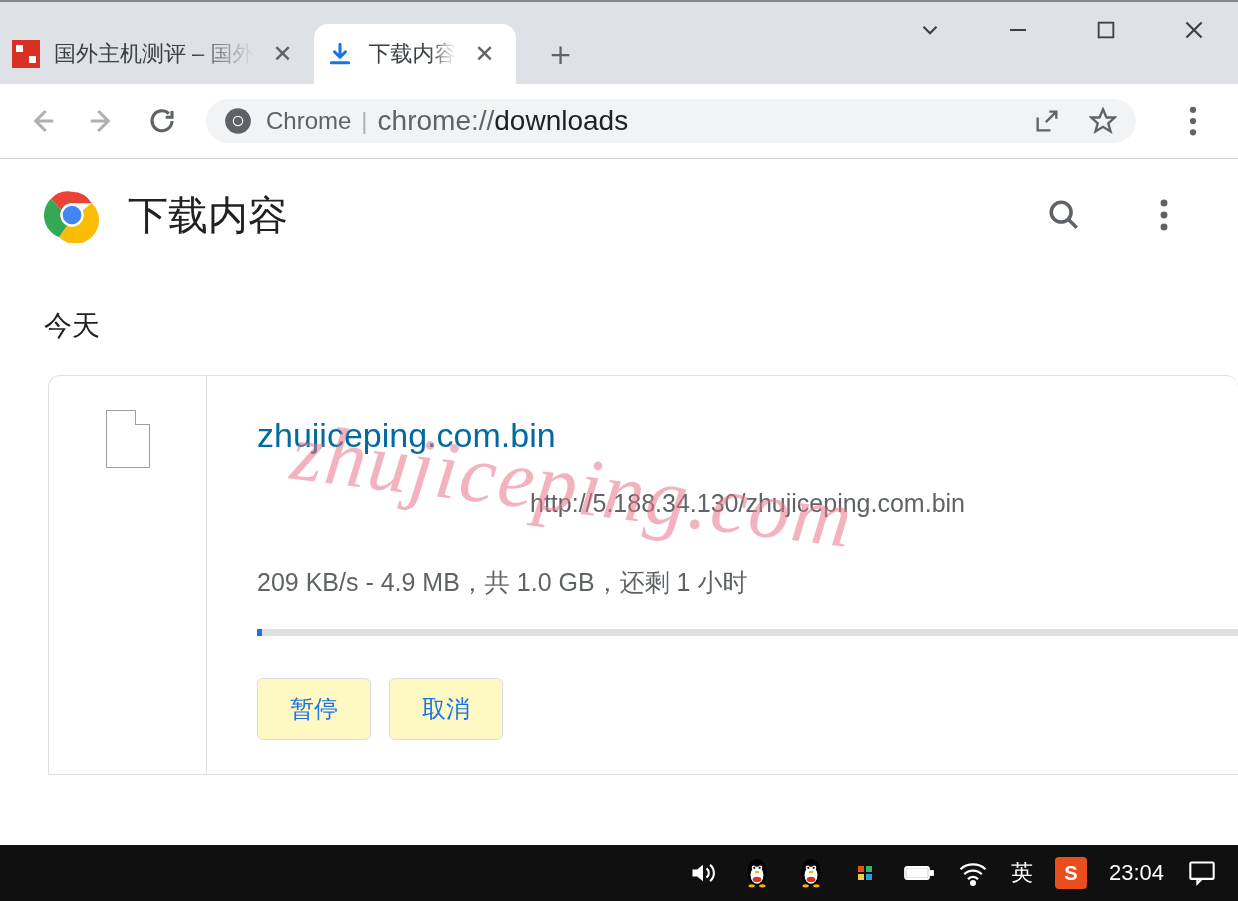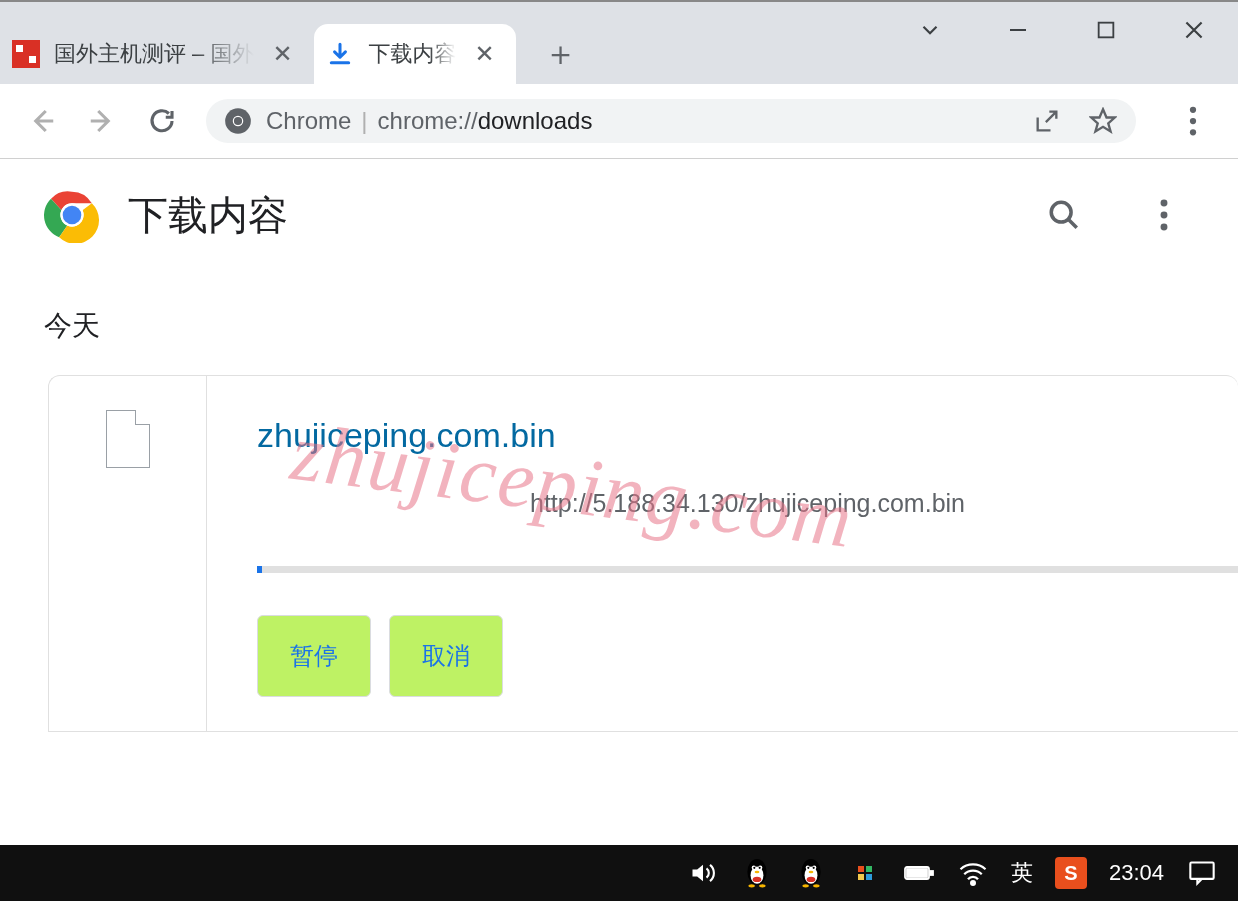--- a/index.html
+++ b/index.html
@@ -109,21 +109,21 @@
       padding: 0 18px;
       font-size: 24px;
       color: #5f6368;
       position: relative;
     }
     .omnibox .chrome-logo {
       width: 28px; height: 28px; margin-right: 14px; flex-shrink: 0;
     }
     .omnibox .chrome-text { color: #5f6368; }
     .omnibox .pipe { margin: 0 10px; color: #b0b0b0; }
-    .omnibox .url { font-size: 24px; }
+    .omnibox .url { font-size: 28px; }
     .omnibox .url .dark { color: #202124; }
     .omni-right {
       margin-left: auto; display: flex; align-items: center; gap: 26px;
     }
     .omni-icon {
       width: 30px; height: 30px;
       display: flex; align-items: center; justify-content: center;
       cursor: pointer;
     }
     .menu-btn {
@@ -205,22 +205,22 @@
       height: 7px; background: #e0e0e0; border-radius: 4px 0 0 4px;
       margin-bottom: 42px; position: relative;
     }
     .progress-fill {
       position: absolute; left: 0; top: 0; height: 100%;
       background: #1a73e8;
     }
     .card-actions { display: flex; gap: 18px; }
     .btn {
       border: 1px solid #dadce0; border-radius: 6px;
-      padding: 24px 32px; font-size: 24px; color: #1a73e8;
-      background: #bef264; cursor: pointer;
+      padding: 14px 32px; font-size: 24px; color: #1a73e8;
+      background: #fef9c3; cursor: pointer;
     }
 
     .watermark {
       position: absolute;
       left: 290px; top: 280px;
       font-size: 82px;
       font-family: Georgia, serif;
       font-style: italic;
       color: rgba(232, 117, 136, 0.55);
       transform: rotate(7deg);
@@ -399,20 +399,21 @@
 
   <div class="section-label">今天</div>
 
   <div class="download-card">
     <div class="card-left">
       <div class="file-icon"></div>
     </div>
     <div class="card-body">
       <div class="file-name">zhujiceping.com.bin</div>
       <div class="file-url">http://5.188.34.130/zhujiceping.com.bin</div>
+      <div class="file-status">209 KB/s - 4.9 MB，共 1.0 GB，还剩 1 小时</div>
       <div class="progress-track">
         <div class="progress-fill" style="width:0.5%"></div>
       </div>
       <div class="card-actions">
         <button class="btn">暂停</button>
         <button class="btn">取消</button>
       </div>
     </div>
   </div>
 </div>

